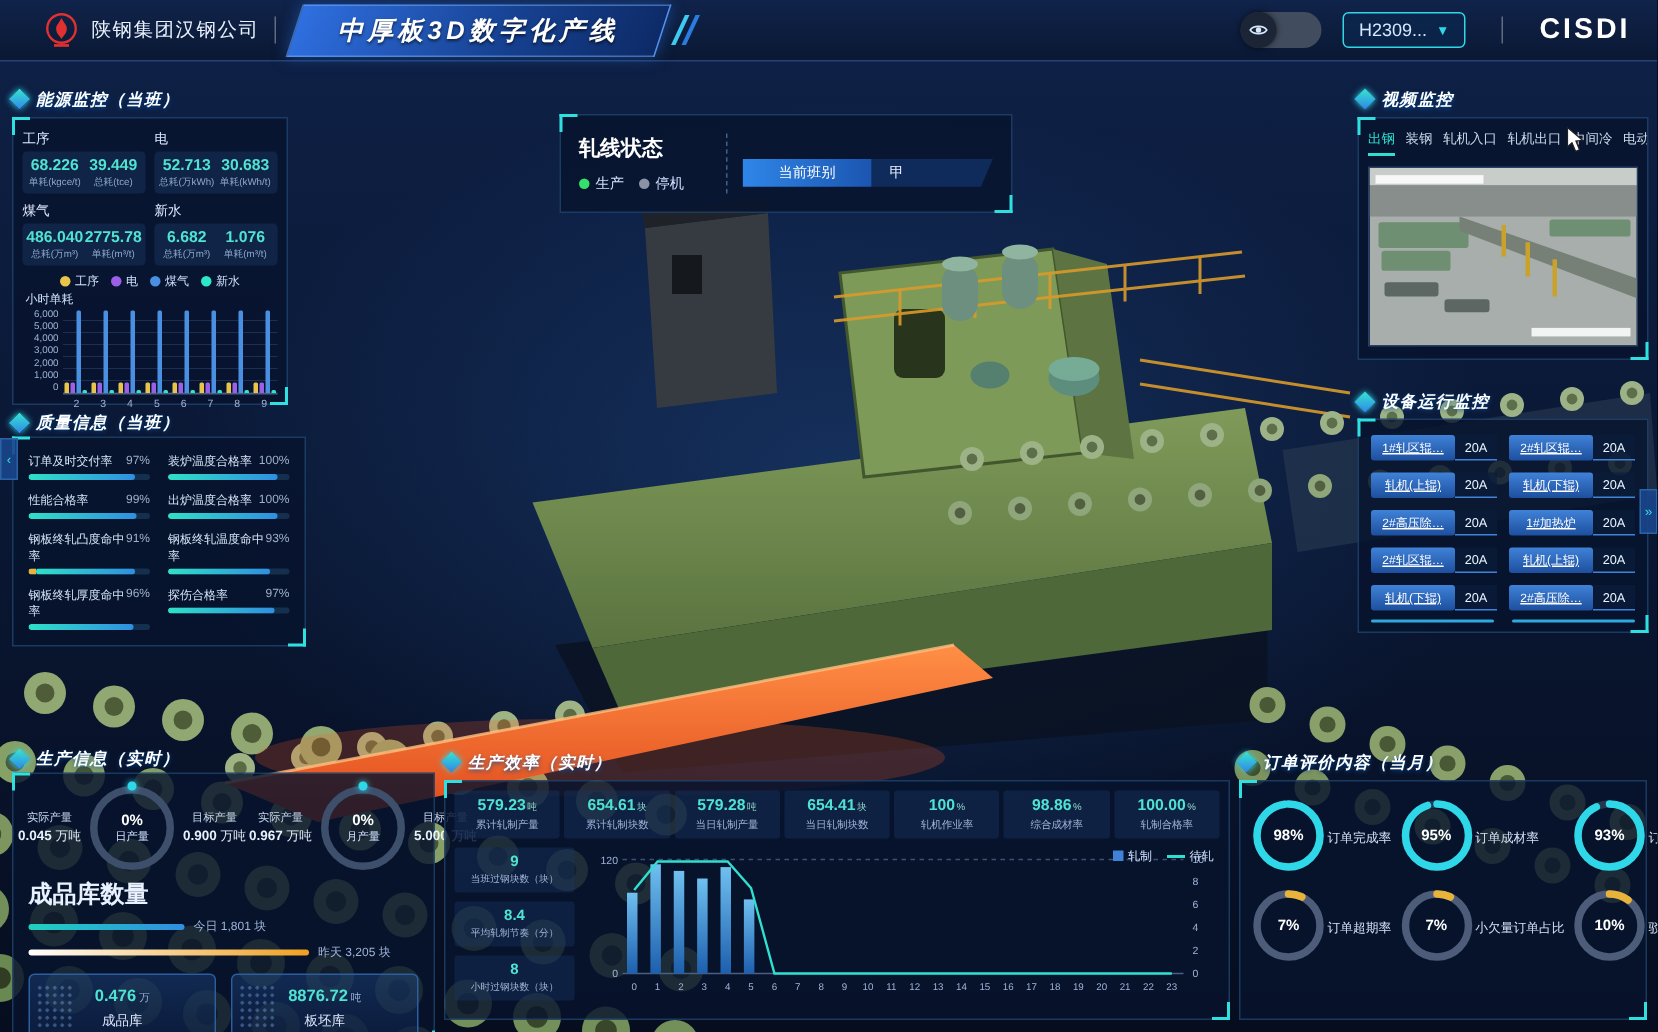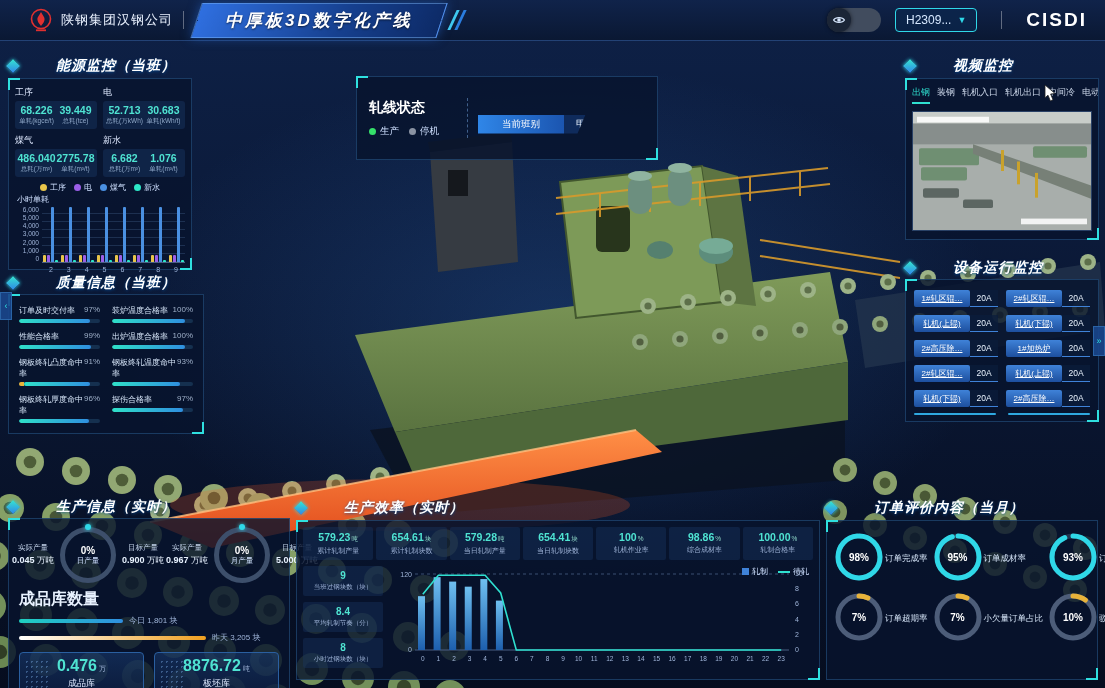--- a/index.html
+++ b/index.html
@@ -28,22 +28,22 @@
   .toggle .knob{position:absolute;left:0;top:0;width:24px;height:24px;border-radius:50%;background:#1b2536;
           display:flex;align-items:center;justify-content:center;box-shadow:0 0 4px rgba(0,0,0,.6);}
   .lineselect{display:flex;align-items:center;gap:6px;border:1px solid #2fd8e8;border-radius:4px;
           padding:4px 10px;background:rgba(10,40,80,.6);font-size:12px;color:#d6e8ff;cursor:pointer;}
   .lineselect .caret{color:#2fd8e8;font-size:9px;}
   .brand{font-size:19px;font-weight:900;letter-spacing:2px;color:#fff;}
 
   
   .panel{position:absolute;z-index:10;display:flex;flex-direction:column;}
   .ptitle{display:flex;align-items:center;gap:6px;height:20px;margin-bottom:2px;}
-  .ptitle .tx{font-size:14px;font-weight:bold;font-style:italic;color:#fff;letter-spacing:1px;
-          text-shadow:0 1px 3px rgba(0,80,160,.8);margin-left:32px;}
+  .ptitle .tx{font-size:11px;font-weight:bold;font-style:italic;color:#fff;letter-spacing:1px;
+          text-shadow:0 1px 3px rgba(0,80,160,.8);}
   .diamond{width:10px;height:10px;transform:rotate(45deg);
           background:linear-gradient(135deg,#35e6d0,#2f86e8);box-shadow:0 0 4px #2fd8e8;}
   .pbody{position:relative;flex:1;background:rgba(7,20,45,.82);
           border:1px solid rgba(70,150,220,.3);}
   .pbody::before{content:"";position:absolute;left:-1px;top:-1px;width:10px;height:10px;
           border-left:2px solid #2fe0e0;border-top:2px solid #2fe0e0;}
   .pbody::after{content:"";position:absolute;right:-1px;bottom:-1px;width:10px;height:10px;
           border-right:2px solid #2fe0e0;border-bottom:2px solid #2fe0e0;}
 
   
@@ -77,21 +77,21 @@
   .qacc{height:100%;background:#e8b33a;width:5px;}
 
   
   .status-body{display:flex;align-items:center;padding:8px 12px;gap:10px;}
   .st-left{min-width:88px;}
   .st-title{font-size:14px;font-weight:bold;color:#fff;margin-bottom:8px;}
   .st-legend{display:flex;gap:10px;font-size:9.5px;color:#cfe0ff;}
   .st-legend .li{display:flex;align-items:center;gap:4px;}
   .st-legend .dot{width:7px;height:7px;border-radius:50%;}
   .st-div{width:0;height:40px;border-left:1px dashed rgba(120,170,230,.5);}
-  .st-rows{flex:1;display:flex;flex-direction:row;gap:6px;margin-top:12px;}
+  .st-rows{flex:1;display:flex;flex-direction:column;gap:6px;margin-top:12px;}
   .srow{display:flex;height:19px;clip-path:polygon(0 0,100% 0,calc(100% - 8px) 100%,0 100%);}
   .srow .chip{width:86px;display:flex;align-items:center;justify-content:center;font-size:9.5px;color:#fff;
           background:linear-gradient(90deg,#2f86e8,#1b55b0);}
   .srow .val{flex:1;display:flex;align-items:center;padding-left:12px;font-size:9.5px;color:#eaf4ff;
           background:rgba(22,62,128,.55);}
 
   
   .vtabs{display:flex;gap:7px;padding:7px 6px 5px;white-space:nowrap;overflow:hidden;}
   .vtab{font-size:9px;color:#cdd8ea;cursor:pointer;padding-bottom:3px;flex:0 0 auto;}
   .vtab.active{color:#2fe0d0;border-bottom:2px solid #2fe0d0;}
@@ -128,21 +128,21 @@
   .sbar-row{display:flex;align-items:center;gap:6px;padding:3px 10px;}
   .sbar{height:4px;border-radius:2px;}
   .sbar.cyan{background:linear-gradient(90deg,#1fd0c0,#2f8fe0);}
   .sbar.orange{background:linear-gradient(90deg,#ffffff,#f0a020);}
   .sbar-tx{font-size:8px;color:#9fb4d8;white-space:nowrap;}
   .pcards{display:flex;gap:10px;padding:6px 10px;}
   .pcard{flex:1;position:relative;border:1px solid #2a5fa0;border-radius:4px;padding:4px 0;text-align:center;
          background:linear-gradient(180deg,rgba(30,70,130,.45),rgba(15,35,75,.55));}
   .pcard::before{content:"";position:absolute;left:4px;top:6px;bottom:6px;width:26px;opacity:.5;
          background-image:radial-gradient(rgba(120,170,230,.8) 1px,transparent 1px);background-size:5px 5px;}
-  .pcard .cv{font-size:16px;font-weight:bold;color:#4fe3d2;}
+  .pcard .cv{font-size:11px;font-weight:bold;color:#4fe3d2;}
   .pcard .cu{font-size:7px;color:#9fb4d8;margin-left:2px;}
   .pcard .cl{font-size:9px;color:#dfe9ff;margin-top:2px;}
 
   
   .eff-stats{display:flex;gap:3px;padding:6px 6px 2px;}
   .eff-cell{flex:1;background:rgba(25,55,100,.4);border-radius:2px;text-align:center;padding:4px 1px;}
   .eff-cell .v{font-size:10.5px;font-weight:bold;color:#4fe3d2;}
   .eff-cell .u{font-size:6.5px;color:#8fd8c8;margin-left:1px;font-weight:normal;}
   .eff-cell .l{font-size:7px;color:#9fb4d8;margin-top:2px;white-space:nowrap;overflow:hidden;}
   .eff-low{display:flex;padding:4px 6px 2px;gap:8px;}
@@ -713,21 +713,21 @@
             </div>
             <div class="qbar">
               <i class="qfill" style="width: 87.3%;"></i>
             </div>
           </div>
         </div>
     </div>
   </section>
   <div class="side-tab" style="left:0;top:292px;width:10px;height:26px;">‹</div>
 
-  <section class="panel" style="left:356px;top:76px;width:302px;height:84px;">
+  <section class="panel" style="left:373px;top:76px;width:302px;height:66px;">
     <div class="pbody status-body">
       <div class="st-left">
         <div class="st-title">轧线状态</div>
         <div class="st-legend">
             <div class="li">
               <span class="dot" style="background: rgb(53, 224, 106);"></span>
               <span>生产</span>
             </div>
             <div class="li">
               <span class="dot" style="background: rgb(138, 147, 163);"></span>

